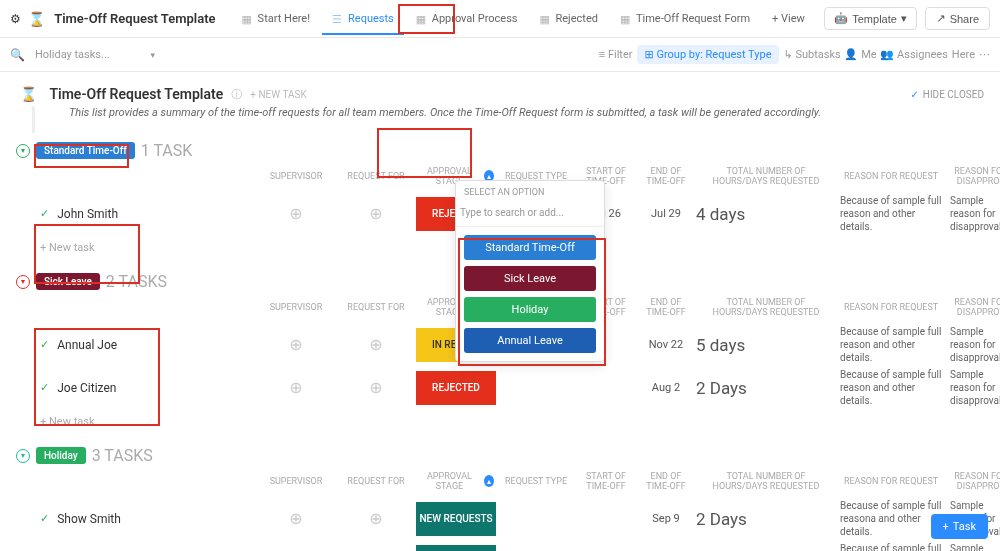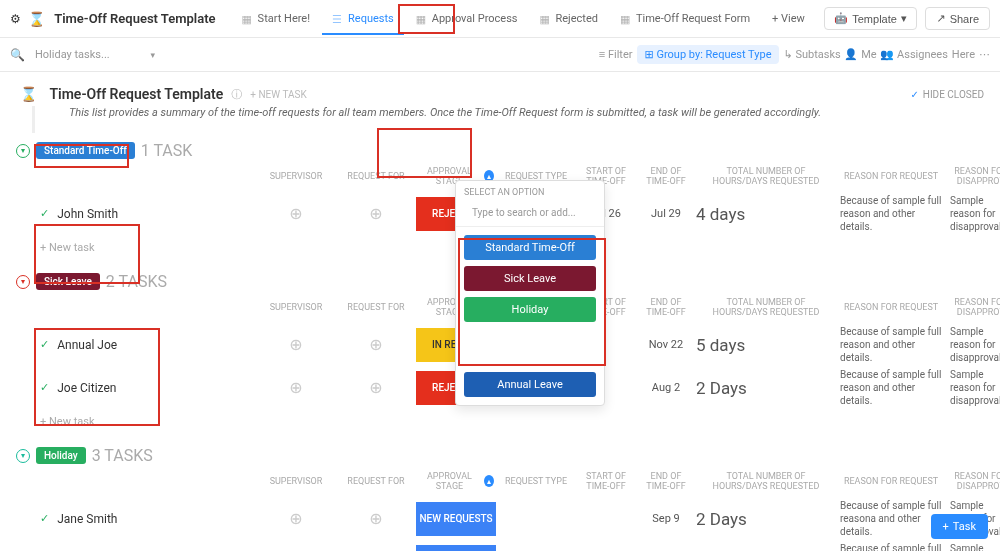--- a/index.html
+++ b/index.html
@@ -40,31 +40,31 @@
 .col-head:first-child { text-align: left; padding-left: 24px; }
 .approval-head { display: flex; align-items: center; justify-content: center; gap: 3px; }
 .sort-badge { background: #2a8cff; color: #fff; width: 12px; height: 12px; border-radius: 50%; font-size: 8px; display: inline-flex; align-items: center; justify-content: center; }
 .row { display: grid; grid-template-columns: 240px 80px 80px 80px 80px 60px 60px 140px 110px 70px; align-items: center; min-height: 34px; }
 .task-name { display: flex; align-items: center; gap: 8px; padding-left: 24px; font-size: 12px; }
 .check { color: #27ae60; font-size: 11px; }
 .avatar-cell { text-align: center; color: #ccc; font-size: 16px; }
 .stage { color: #fff; font-size: 10px; text-align: center; padding: 10px 2px; font-weight: 500; height: 34px; display: flex; align-items: center; justify-content: center; }
 .stage.rejected { background: #e42f1d; }
 .stage.inreview { background: #f5c518; color: #333; }
-.stage.newreq { background: #3b82f6; }
+.stage.newreq { background: #0f766e; }
 .rtype { color: #fff; font-size: 10px; text-align: center; padding: 10px 2px; font-weight: 500; height: 34px; display: flex; align-items: center; justify-content: center; }
 .rtype.standard { background: #2a7fd4; }
 .date-cell { text-align: center; font-size: 11px; color: #555; }
 .hours-cell { text-align: left; font-size: 17px; color: #555; }
 .reason-cell { font-size: 10px; color: #666; line-height: 1.3; padding: 2px 4px; }
 .newtask { padding: 6px 0 10px 24px; font-size: 11px; color: #aaa; }
 .hl { position: absolute; border: 2.5px solid #d93025; pointer-events: none; }
 .dropdown { position: absolute; left: 455px; top: 180px; width: 150px; background: #fff; border: 1px solid #ddd; border-radius: 4px; box-shadow: 0 4px 12px rgba(0,0,0,0.1); z-index: 10; }
 .dd-head { font-size: 9px; color: #999; padding: 6px 8px; }
-.dd-search { font-size: 10px; color: #999; padding: 4px 16px 8px; border-bottom: 1px solid #eee; }
+.dd-search { font-size: 10px; color: #999; padding: 4px 4px 8px; border-bottom: 1px solid #eee; }
 .dd-opts { padding: 8px; display: flex; flex-direction: column; gap: 6px; position: relative; z-index: 12; }
 .dd-opt { color: #fff; font-size: 11px; padding: 6px 8px; border-radius: 3px; text-align: center; }
 .float-task { position: absolute; right: 12px; bottom: 12px; background: #2a8cff; color: #fff; font-size: 11px; padding: 6px 12px; border-radius: 4px; display: flex; align-items: center; gap: 4px; }
 </style>
 </head>
 <body>
 
 <div class="topbar">
   <span>⚙</span>
   <span class="hourglass">⌛</span>
@@ -232,21 +232,21 @@
       <div class="col-head">REQUEST TYPE</div>
       <div class="col-head">START OF TIME-OFF</div>
       <div class="col-head">END OF TIME-OFF</div>
       <div class="col-head">TOTAL NUMBER OF HOURS/DAYS REQUESTED</div>
       <div class="col-head">REASON FOR REQUEST</div>
       <div class="col-head">REASON FOR DISAPPROV</div>
     </div>
   <div class="row">
       <div class="task-name">
           <span class="check">✓</span>
-          <span>Jane Smith</span>
+          <span>Show Smith</span>
         </div>
       <div class="avatar-cell">⊕</div>
       <div class="avatar-cell">⊕</div>
       <div class="stage newreq">NEW REQUESTS</div>
       <div></div>
       <div class="date-cell"></div>
       <div class="date-cell">Sep 9</div>
       <div class="hours-cell">2 Days</div>
       <div class="reason-cell">Because of sample full reasona and other details.</div>
       <div class="reason-cell">Sample reason for disapproval</div>
@@ -269,21 +269,21 @@
     </div>
   </div>
 
 <div class="dropdown">
   <div class="dd-head">SELECT AN OPTION</div>
   <div class="dd-search">Type to search or add...</div>
   <div class="dd-opts" id="dd-opts">
       <div class="dd-opt" style="background: rgb(42, 127, 212);">Standard Time-Off</div>
       <div class="dd-opt" style="background: rgb(123, 24, 48);">Sick Leave</div>
       <div class="dd-opt" style="background: rgb(39, 174, 96);">Holiday</div>
-      <div class="dd-opt" style="background: rgb(30, 95, 179); margin-top: 44px;">Annual Leave</div>
+      <div class="dd-opt" style="background: rgb(30, 95, 179);">Annual Leave</div>
     </div>
 </div>
 
 <div class="hl" style="left:398px; top:4px; width:57px; height:30px;"></div>
 <div class="hl" style="left:377px; top:128px; width:95px; height:50px;"></div>
 <div class="hl" style="left:34px; top:144px; width:95px; height:24px;"></div>
 <div class="hl" style="left:34px; top:224px; width:106px; height:60px;"></div>
 <div class="hl" style="left:34px; top:328px; width:126px; height:98px;"></div>
 <div class="hl" style="left:458px; top:238px; width:148px; height:128px; z-index:11;"></div>
 

